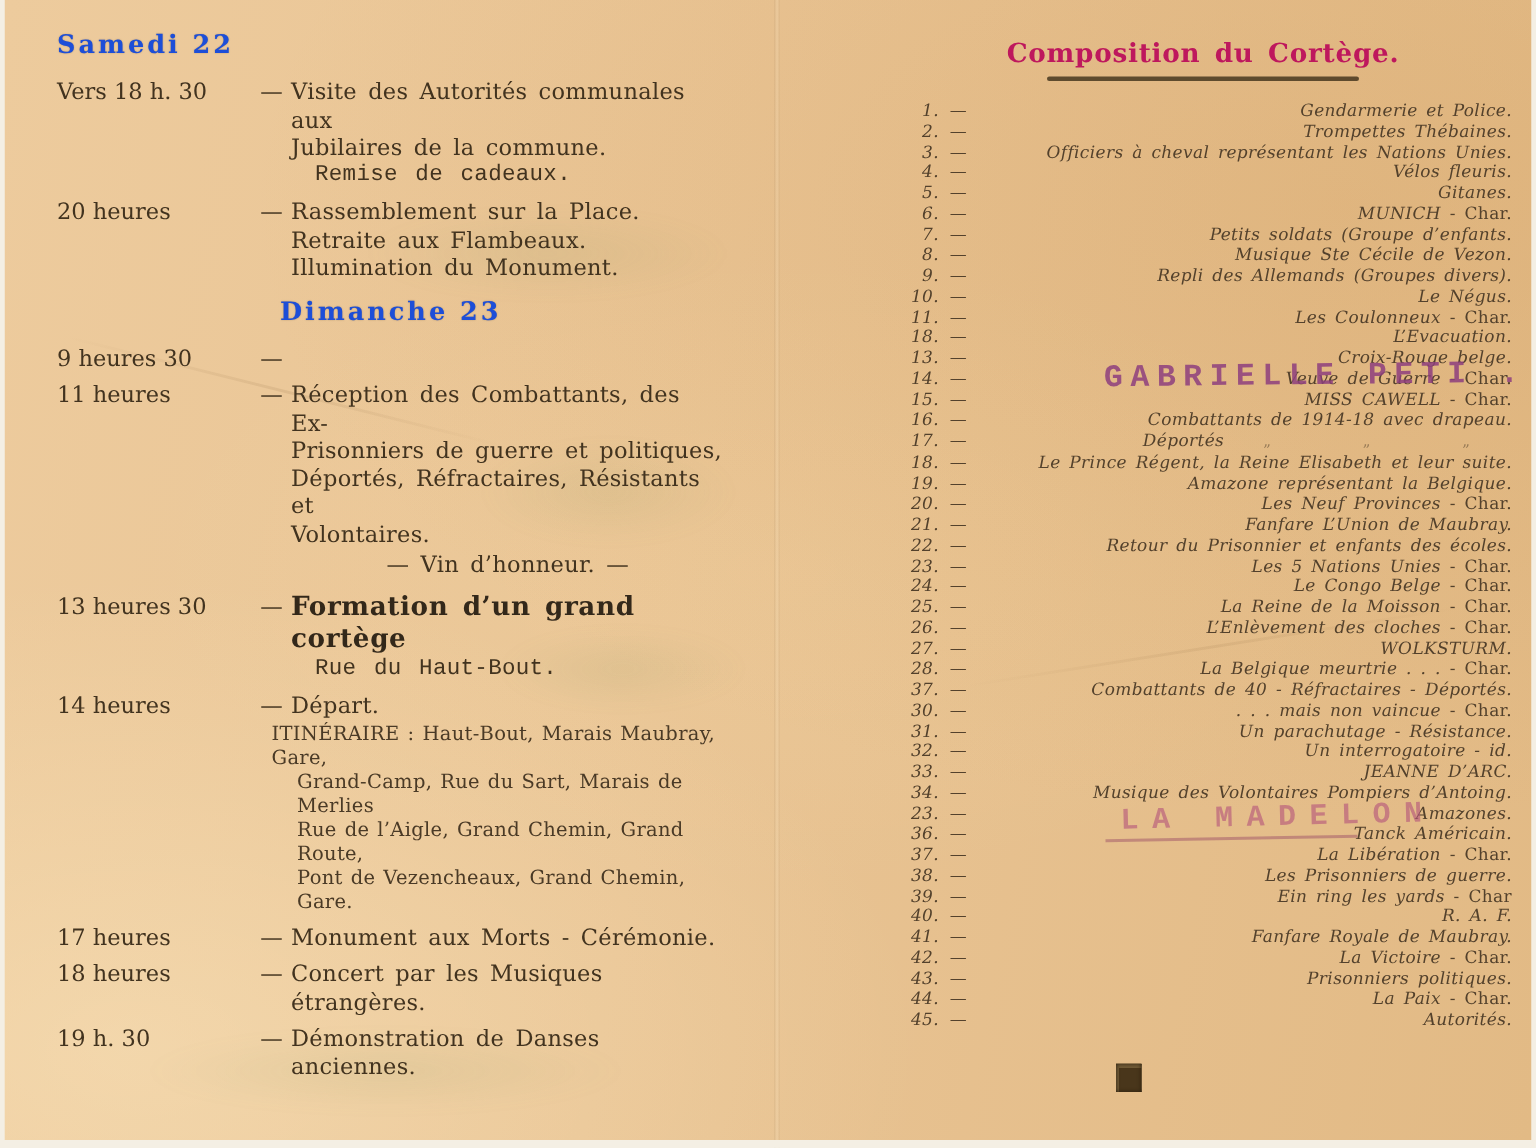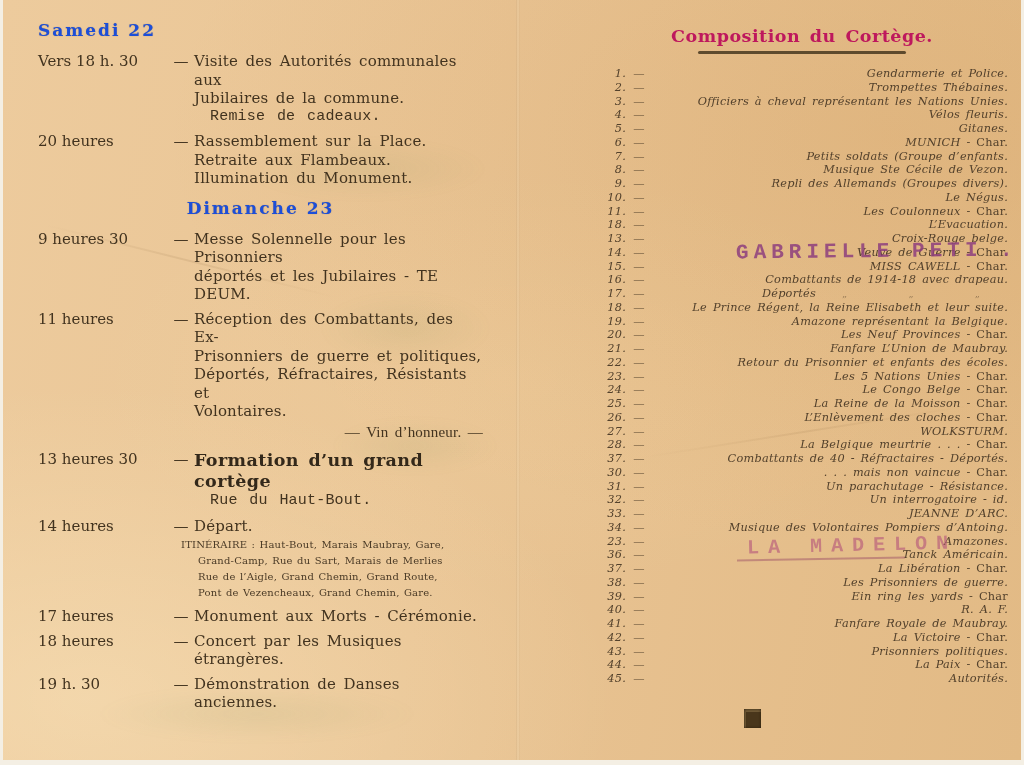--- a/index.html
+++ b/index.html
@@ -37,23 +37,23 @@
     margin:0 0 8px 0;line-height:28px;
     text-shadow:0 0 1px rgba(51,40,26,.35);
   }
   .sched-section + .sched-section .day-title{margin-top:5px;text-align:center;}
   .entry{display:grid;grid-template-columns:130px 26px 1fr;margin:0 0 6px 0;}
   .time{text-align:left;font-size:15px;line-height:18.5px;white-space:nowrap;}
   .dash{text-align:center;font-size:15px;line-height:18.5px;}
   .body{min-width:0;}
   .line{font-size:15px;line-height:18.5px;word-spacing:2.5px;letter-spacing:.2px;}
   .line.c1{margin-left:16px;font-family:Liberation Mono, monospace;}
-  .line.center{text-align:right;margin:2px 0 0 0;font-family:Liberation Serif, serif;}
+  .line.center{text-align:center;margin:2px 0 0 0;}
   .line.bold{font-weight:bold;font-size:17.5px;line-height:21px;color:#33281a;letter-spacing:.4px;word-spacing:3px;}
-  .line.itin{font-size:10px;line-height:16px;color:#4a3a26;word-spacing:1px;margin-left:4px;}
+  .line.itin{font-size:13px;line-height:16px;color:#4a3a26;word-spacing:1px;margin-left:4px;}
   .line.itin.first{margin-left:-13px;margin-top:2px;}
   #schedule .sched-section:nth-of-type(2) div.entry:nth-of-type(3){margin-top:9px;}
   #schedule .sched-section:nth-of-type(2) div.entry:nth-of-type(4){margin-top:6px;}
   #schedule .sched-section:nth-of-type(3) .day-title{margin-bottom:15px;}
 
   
   #cortege{position:absolute;left:596px;top:26px;width:412px;color:#53412c;}
   .cortege-title{
     text-align:center;font-size:17.5px;font-weight:bold;color:#be185d;
     letter-spacing:.5px;word-spacing:3px;line-height:20px;
@@ -113,24 +113,20 @@
           <div class="line">Retraite aux Flambeaux.</div>
           <div class="line">Illumination du Monument.</div>
         </div>
       </div>
     </section>
     <section class="sched-section">
       <h2 class="day-title">Dimanche 23</h2>
       <div class="entry">
         <span class="time">9 heures 30</span>
         <span class="dash">—</span>
-        <div class="body">
-          <div class="line">Messe Solennelle pour les Prisonniers</div>
-          <div class="line">déportés et les Jubilaires - TE DEUM.</div>
-        </div>
       </div>
       <div class="entry">
         <span class="time">11 heures</span>
         <span class="dash">—</span>
         <div class="body">
           <div class="line">Réception des Combattants, des Ex-</div>
           <div class="line">Prisonniers de guerre et politiques,</div>
           <div class="line">Déportés, Réfractaires, Résistants et</div>
           <div class="line">Volontaires.</div>
           <div class="line center">— Vin d’honneur. —</div>

